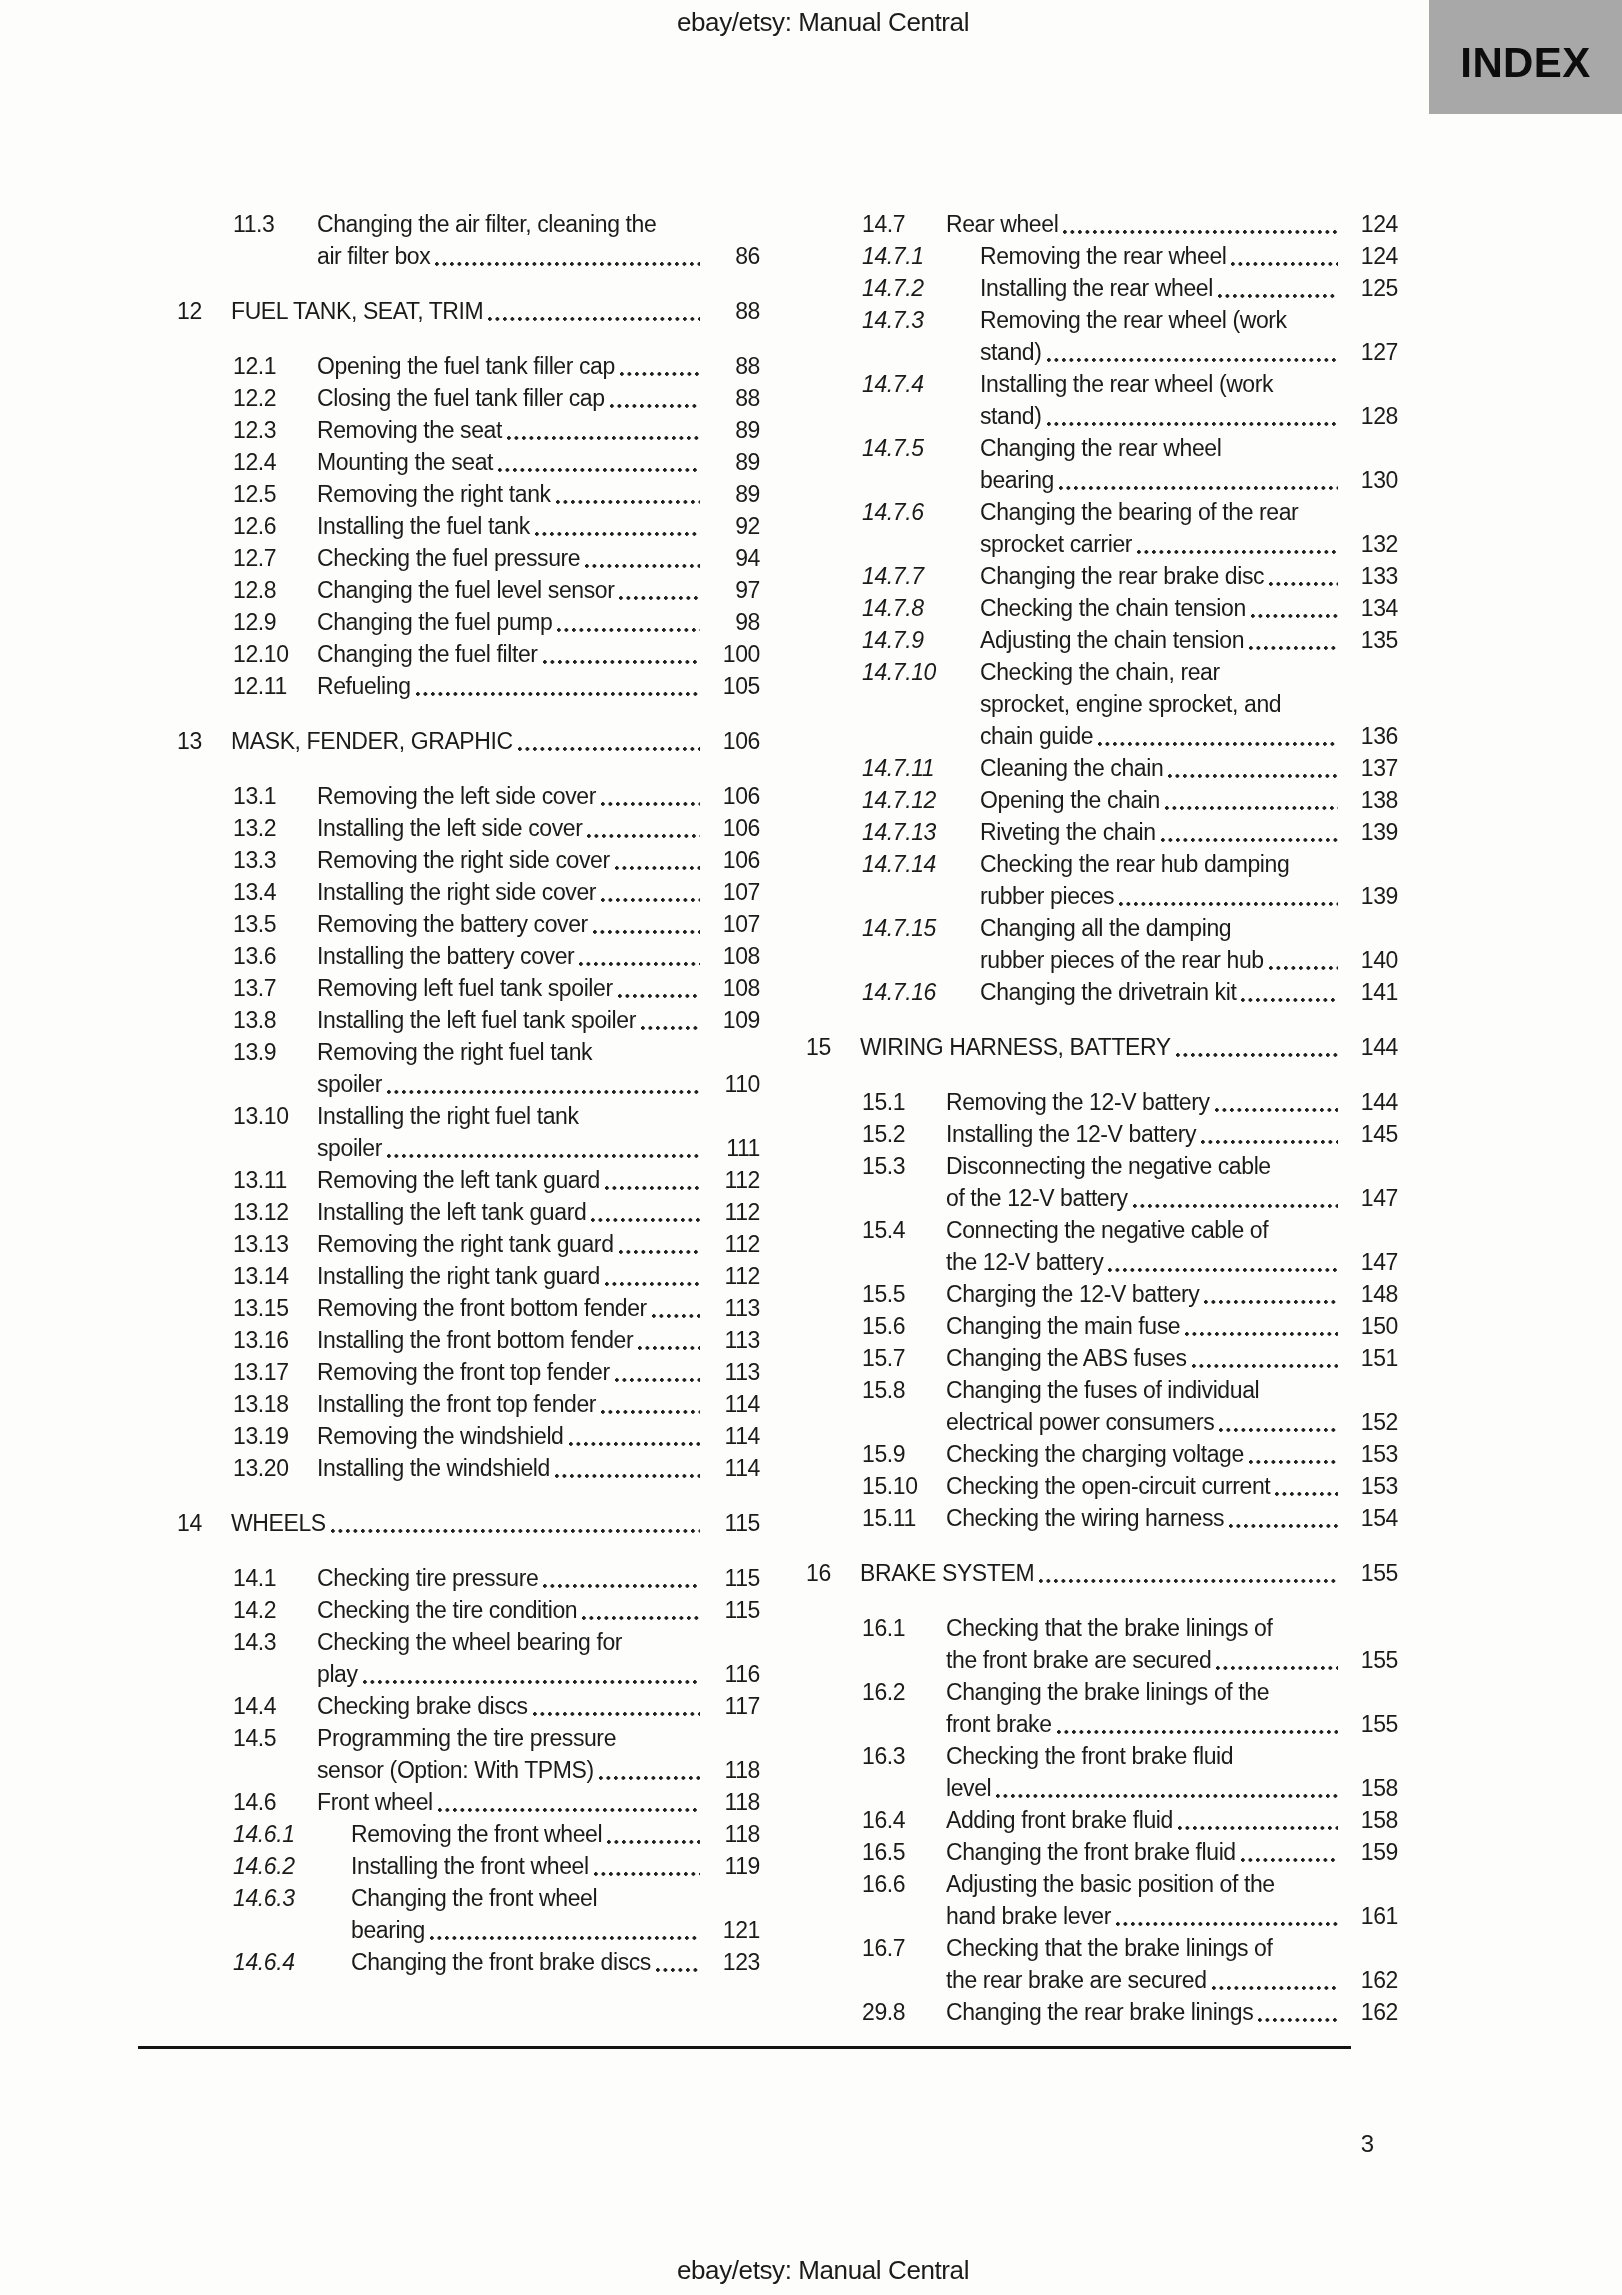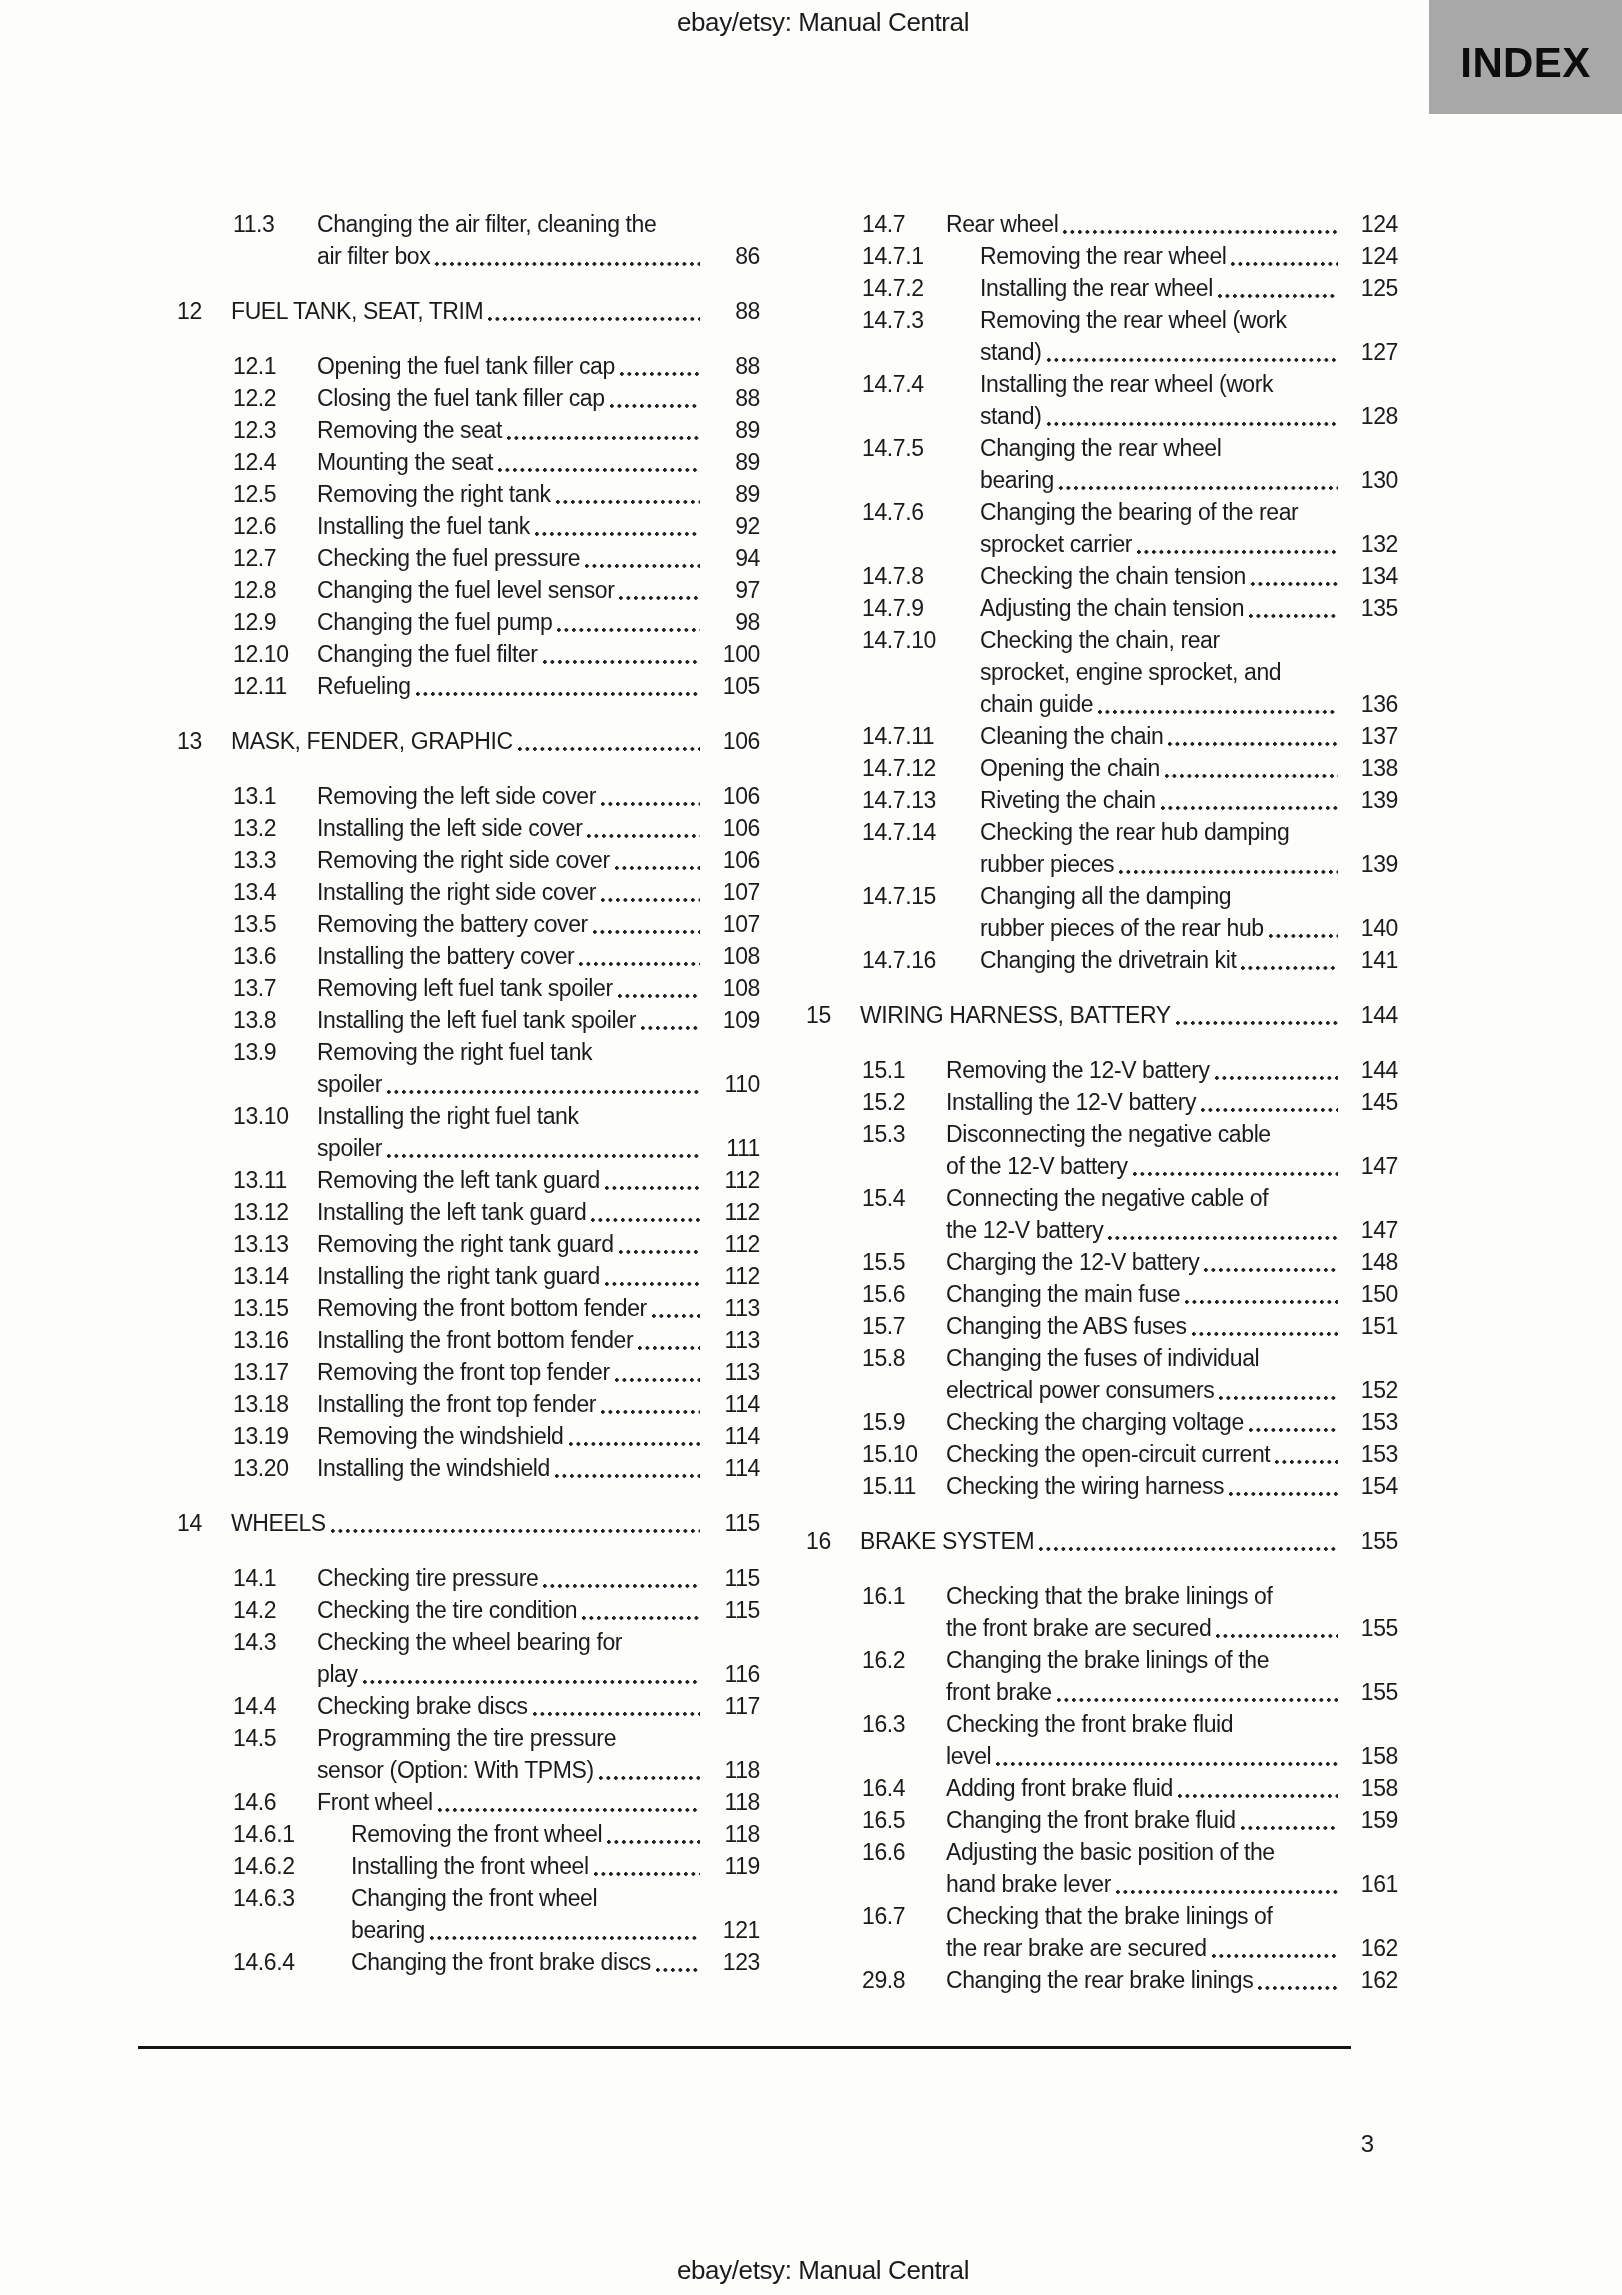--- a/index.html
+++ b/index.html
@@ -26,21 +26,21 @@
     padding-top:11.7px;
   }
   .col{position:absolute;top:208px;font-size:23px;line-height:32px;letter-spacing:-0.4px;margin-left:39px;}
   .col-left{left:138px;width:583px;}
   .col-right{left:767px;width:592px;}
   .row{display:flex;align-items:flex-start;}
   .row.sec{margin:23px 0;}
   .num{flex:none;white-space:pre;}
   .sec  > .num{margin-left:0;width:54px;}
   .lvl2 > .num{margin-left:56px;width:84px;}
-  .lvl3 > .num{margin-left:56px;width:118px;}
+  .lvl3 > .num{margin-left:56px;width:118px;font-style:italic;}
   .body{flex:1 1 0;min-width:0;}
   .tl{display:flex;align-items:flex-end;}
   .t{white-space:pre;}
   .dots{
     flex:1 0 0;min-width:0;height:4.2px;align-self:flex-end;
     margin:0 6.7px 5.8px 5px;
     background-image:radial-gradient(circle at 1.8px 2px,#222 1.7px,rgba(0,0,0,0) 2px);
     background-size:7.5px 4.2px;background-repeat:repeat-x;background-position:left bottom;
   }
   .pg{flex:none;width:53px;text-align:right;align-self:flex-end;white-space:pre;}
@@ -606,20 +606,30 @@
             <span class="t">Changing the bearing of the rear</span>
           </div>
           <div class="tl">
             <span class="t">sprocket carrier</span>
             <span class="dots"></span>
           </div>
         </div>
         <span class="pg">132</span>
       </div>
       <div class="row lvl3">
+        <span class="num">14.7.7</span>
+        <div class="body">
+          <div class="tl">
+            <span class="t">Changing the rear brake disc</span>
+            <span class="dots"></span>
+          </div>
+        </div>
+        <span class="pg">133</span>
+      </div>
+      <div class="row lvl3">
         <span class="num">14.7.8</span>
         <div class="body">
           <div class="tl">
             <span class="t">Checking the chain tension</span>
             <span class="dots"></span>
           </div>
         </div>
         <span class="pg">134</span>
       </div>
       <div class="row lvl3">

